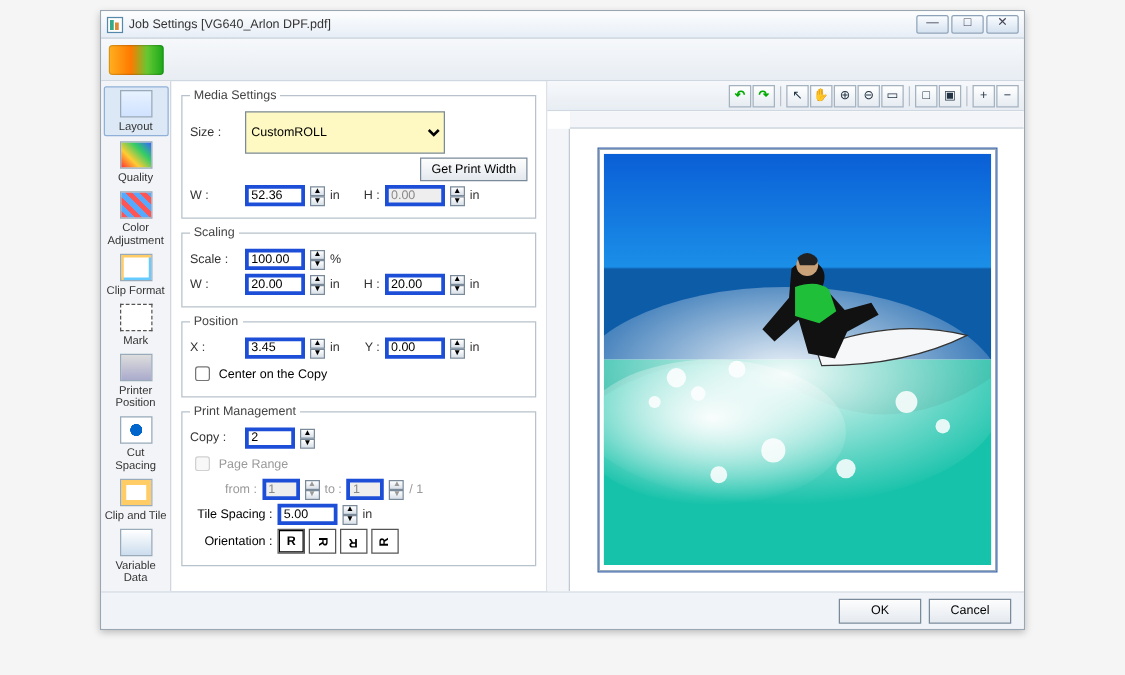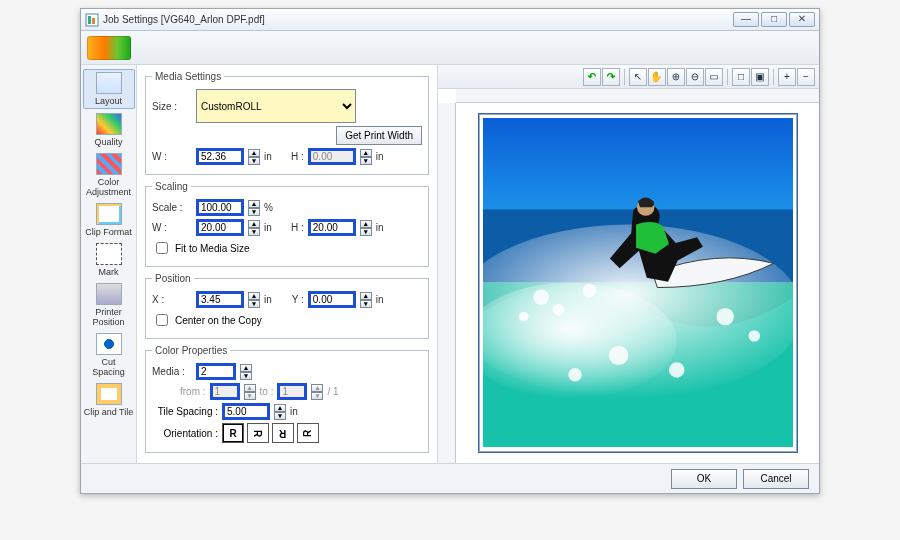--- a/index.html
+++ b/index.html
@@ -107,20 +107,25 @@
       </div>
       <div class="side-item">
         <div class="sicon" style="background:radial-gradient(circle at 50% 50%,#06c 30%,#fff 32%);"></div>
         <div class="slabel" style="white-space:pre-line">Cut
 Spacing</div>
       </div>
       <div class="side-item">
         <div class="sicon" style="background:#fff;box-shadow:inset 0 0 0 4px #fc6;"></div>
         <div class="slabel">Clip and Tile</div>
       </div>
+      <div class="side-item">
+        <div class="sicon" style="background:linear-gradient(#fff,#cde);"></div>
+        <div class="slabel" style="white-space:pre-line">Variable
+Data</div>
+      </div>
     </div>
 
     <div class="form-col">
 
       <fieldset>
         <legend>Media Settings</legend>
         <div class="row">
           <span class="lbl">Size :</span>
           <select class="combo"><option>CustomROLL</option></select>
         </div>
@@ -167,24 +172,20 @@
           <span class="unit">in</span>
           <span style="width:10px"></span>
           <span class="lbl-w">H :</span>
           <input type="text" class="val" value="20.00" style="">
           <span class="spin">
               <b>▴</b>
               <b>▾</b>
             </span>
           <span class="unit">in</span>
         </div>
-        <div class="row chk">
-          <input type="checkbox" style="">
-          <span>Fit to Media Size</span>
-        </div>
       </fieldset>
 
       <fieldset>
         <legend>Position</legend>
         <div class="row">
           <span class="lbl">X :</span>
           <input type="text" class="val" value="3.45" style="">
           <span class="spin">
               <b>▴</b>
               <b>▾</b>
@@ -199,28 +200,32 @@
             </span>
           <span class="unit">in</span>
         </div>
         <div class="row chk">
           <input type="checkbox" style="">
           <span>Center on the Copy</span>
         </div>
       </fieldset>
 
       <fieldset>
-        <legend>Color Properties</legend>
-        <div class="row">
-          <span class="lbl">Media :</span>
+        <legend>Print Management</legend>
+        <div class="row">
+          <span class="lbl">Copy :</span>
           <input type="text" class="val" style="width: 40px;" value="2">
           <span class="spin">
               <b>▴</b>
               <b>▾</b>
             </span>
+        </div>
+        <div class="row chk dim">
+          <input type="checkbox" disabled="" style="">
+          <span>Page Range</span>
         </div>
         <div class="row dim" style="padding-left:28px">
           <span>from :</span>
           <input type="text" class="val" style="width: 30px;" disabled="" value="1">
           <span class="spin">
               <b>▴</b>
               <b>▾</b>
             </span>
           <span>to :</span>
           <input type="text" class="val" style="width: 30px;" disabled="" value="1">

